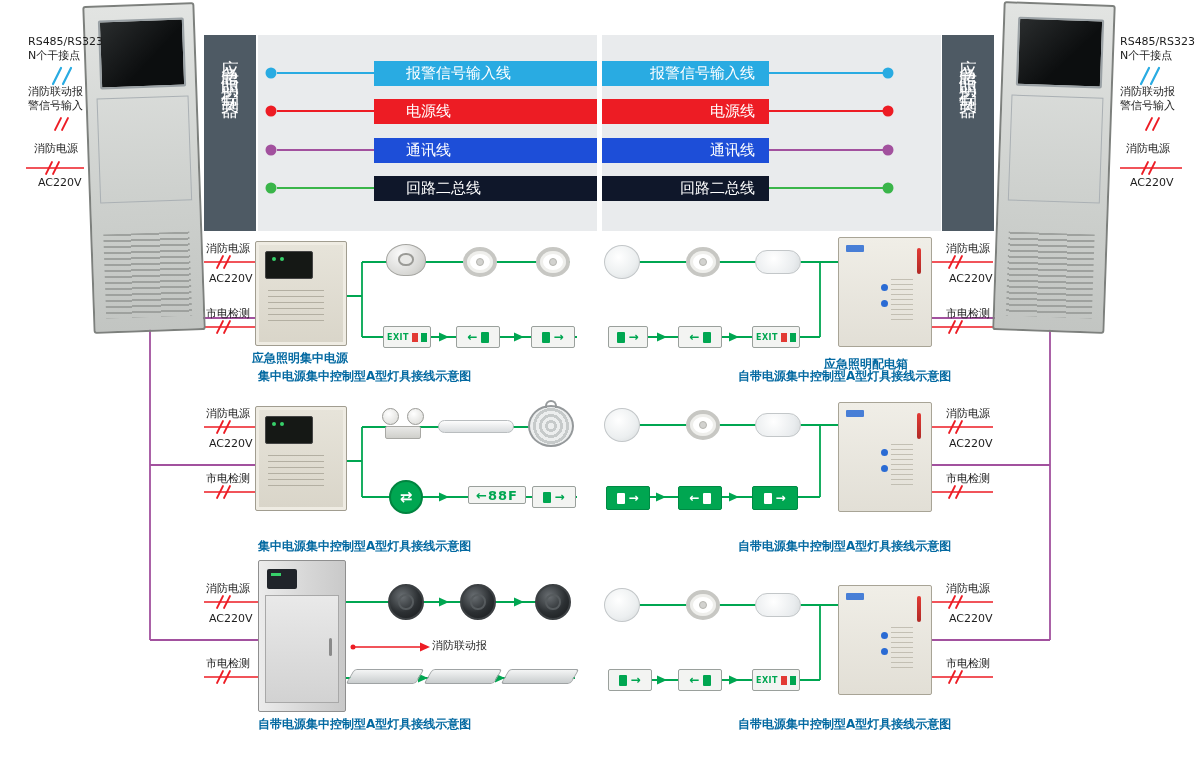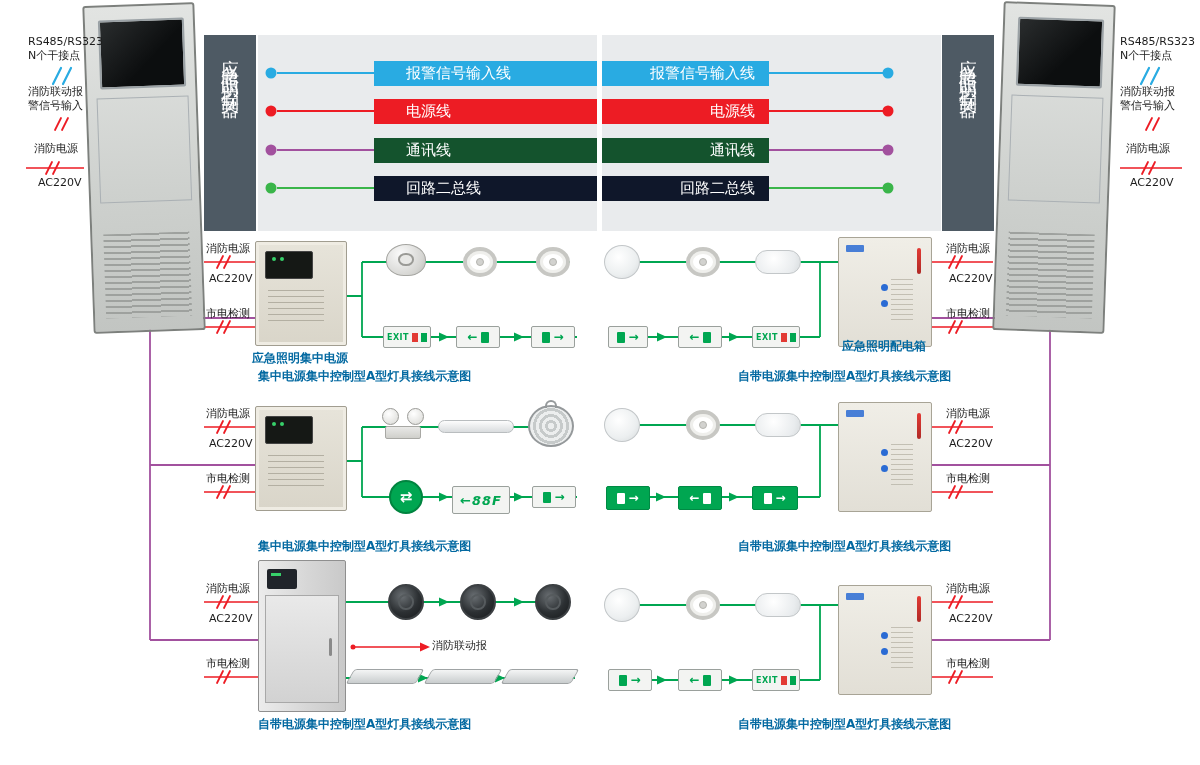--- a/index.html
+++ b/index.html
@@ -6,21 +6,21 @@
   .stage{position:relative;width:1200px;height:765px;background:#fff;overflow:hidden;
          font-family:"DejaVu Sans","Liberation Sans",sans-serif;}
   .t{position:absolute;font-size:11px;color:#1c1c1c;white-space:nowrap;line-height:1.15;}
   .cap{position:absolute;font-size:12px;font-weight:bold;color:#0369a1;white-space:nowrap;}
   .banner{position:absolute;background:#4e5a64;color:#fff;display:flex;justify-content:center;}
   .banner span{writing-mode:vertical-rl;text-orientation:upright;font-size:18px;letter-spacing:7px;padding-top:10px;}
   .panel{position:absolute;background:#e9ebed;}
   .bar{position:absolute;height:25px;color:#fff;font-size:15px;display:flex;align-items:center;box-sizing:border-box;}
   .bar.lf{padding-left:32px;}
   .bar.rt{justify-content:flex-end;padding-right:14px;}
-  .b-blue{background:#29abe2}.b-red{background:#ed1c24}.b-purple{background:#14532d}.b-green{background:#0f172a}
+  .b-blue{background:#29abe2}.b-red{background:#ed1c24}.b-purple{background:#1d4ed8}.b-green{background:#0f172a}
   .wires{position:absolute;left:0;top:0;}
   .rack{position:absolute;border:2px solid #7d807d;border-radius:3px;
         background:linear-gradient(180deg,#e2e4e2,#cdd0cd 60%,#c2c5c2);box-sizing:border-box;}
   .rack .screen{position:absolute;left:12%;top:4%;width:76%;height:20%;
         background:linear-gradient(135deg,#2a2d2e,#0c0e0f 60%);border:2px solid #9aa1a5;border-radius:2px;}
   .rack .seam{position:absolute;left:8%;top:28%;width:84%;height:32%;border:1px solid #aab0b4;}
   .rack .vents{position:absolute;left:10%;bottom:4%;width:80%;height:26%;
         background:repeating-linear-gradient(180deg,#9ea19e 0 2px,transparent 2px 6px);}
   .cab{position:absolute;background:linear-gradient(180deg,#e7e4da,#d9d5c9);border:1px solid #a19d90;
        border-radius:2px;box-shadow:inset 0 0 0 3px #efece3;}
@@ -264,21 +264,21 @@
       <i class="sqg"></i>
   </div>
 
   <div class="cabr" style="left:838px;top:237px;width:92px;height:108px;">
     <i class="logo"></i>
     <i class="strip"></i>
     <span class="bdot" style="left:42px;top:46px;"></span>
     <span class="bdot" style="left:42px;top:62px;"></span>
     <div class="vlines"></div>
   </div>
-  <div class="cap" style="left:824px;top:338px;width:120px;text-align:center;">应急照明配电箱</div>
+  <div class="cap" style="left:824px;top:356px;width:120px;">应急照明配电箱</div>
 
   <div class="t" style="left:946px;top:243px;">消防电源</div>
   <div class="t" style="left:949px;top:273px;">AC220V</div>
   <div class="t" style="left:946px;top:308px;">市电检测</div>
 
   <div class="cap" style="left:258px;top:368px;">集中电源集中控制型A型灯具接线示意图</div>
   <div class="cap" style="left:738px;top:368px;">自带电源集中控制型A型灯具接线示意图</div>
 
   <div class="t" style="left:206px;top:408px;">消防电源</div>
   <div class="t" style="left:209px;top:438px;">AC220V</div>
@@ -296,21 +296,21 @@
     <i class="tw-base"></i>
     <i class="tw-head" style="left:6px;"></i>
     <i class="tw-head" style="right:6px;"></i>
   </div>
   <div class="dev tube" style="left:438px;top:420px;width:76px;height:13px;"></div>
   <div class="dev ufo" style="left:528px;top:405px;width:46px;height:42px;"></div>
 
   <div class="dev circ" style="left:389px;top:480px;width:34px;height:34px;">
     <span>⇄</span>
   </div>
-  <div class="dev dirsign" style="left:452px;top:486px;width:58px;height:28px;font-style:italic;">←88F</div>
+  <div class="dev dirsign" style="left:468px;top:486px;width:58px;height:18px;">←88F</div>
   <div class="dev exit" style="left:532px;top:486px;width:44px;height:22px;">
     <i class="man"></i>
       <span class="arr">→</span>
   </div>
 
   <div class="dev roundlight" style="left:604px;top:408px;width:36px;height:34px;"></div>
   <div class="dev downlight" style="left:686px;top:410px;width:34px;height:30px;"></div>
   <div class="dev capsule" style="left:755px;top:413px;width:46px;height:24px;"></div>
 
   <div class="dev exitg" style="left:606px;top:486px;width:44px;height:24px;">

